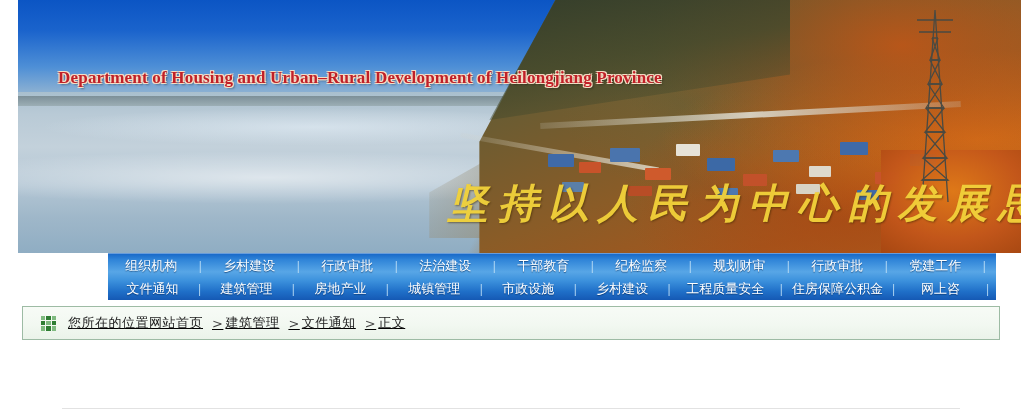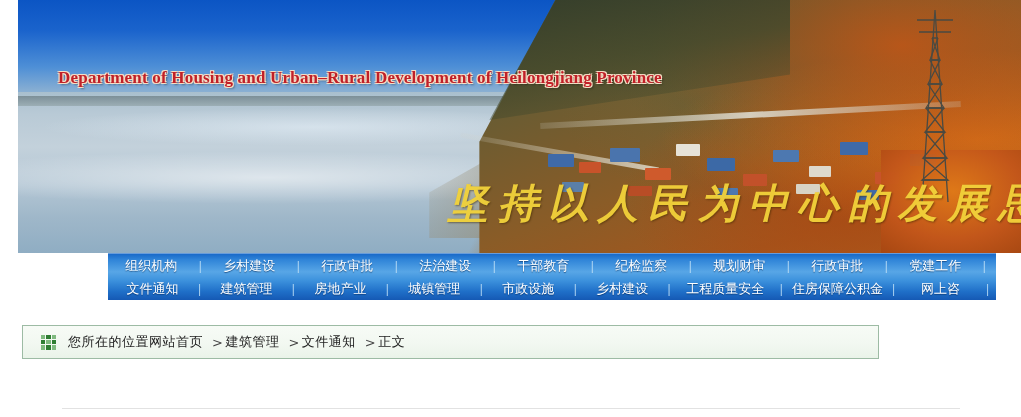--- a/index.html
+++ b/index.html
@@ -146,25 +146,25 @@
   
   .r1 .nav-item{width:84px;}
   .r1 .nav-sep{width:22px;text-align:center;}
   
   .r2 .nav-item{width:84px;}
   .r2 .nav-item.wide{width:104px;}
   .r2 .nav-sep{width:14px;text-align:center;}
 
   
   .crumb-box{
-    position:absolute;left:22px;top:325px;width:857px;height:34px;
+    position:absolute;left:22px;top:306px;width:978px;height:34px;
     border:1px solid #9dbba4;
     background:linear-gradient(180deg,#f7fbf6 0%,#f2f8f1 55%,#eaf3e9 100%);
     box-sizing:border-box;
-    display:flex;align-items:center;
+    display:flex;align-items:center;text-decoration:underline;
   }
   .grid-icon{
     width:15px;height:15px;margin-left:18px;margin-right:12px;
     display:grid;grid-template-columns:repeat(3,1fr);grid-template-rows:repeat(3,1fr);
     gap:1px;
   }
   .grid-icon i{display:block;background:#2e7d32;}
   .grid-icon i.lt{background:#7fba7f;}
   .crumb-text{
     font-size:13px;color:#222;letter-spacing:.5px;

